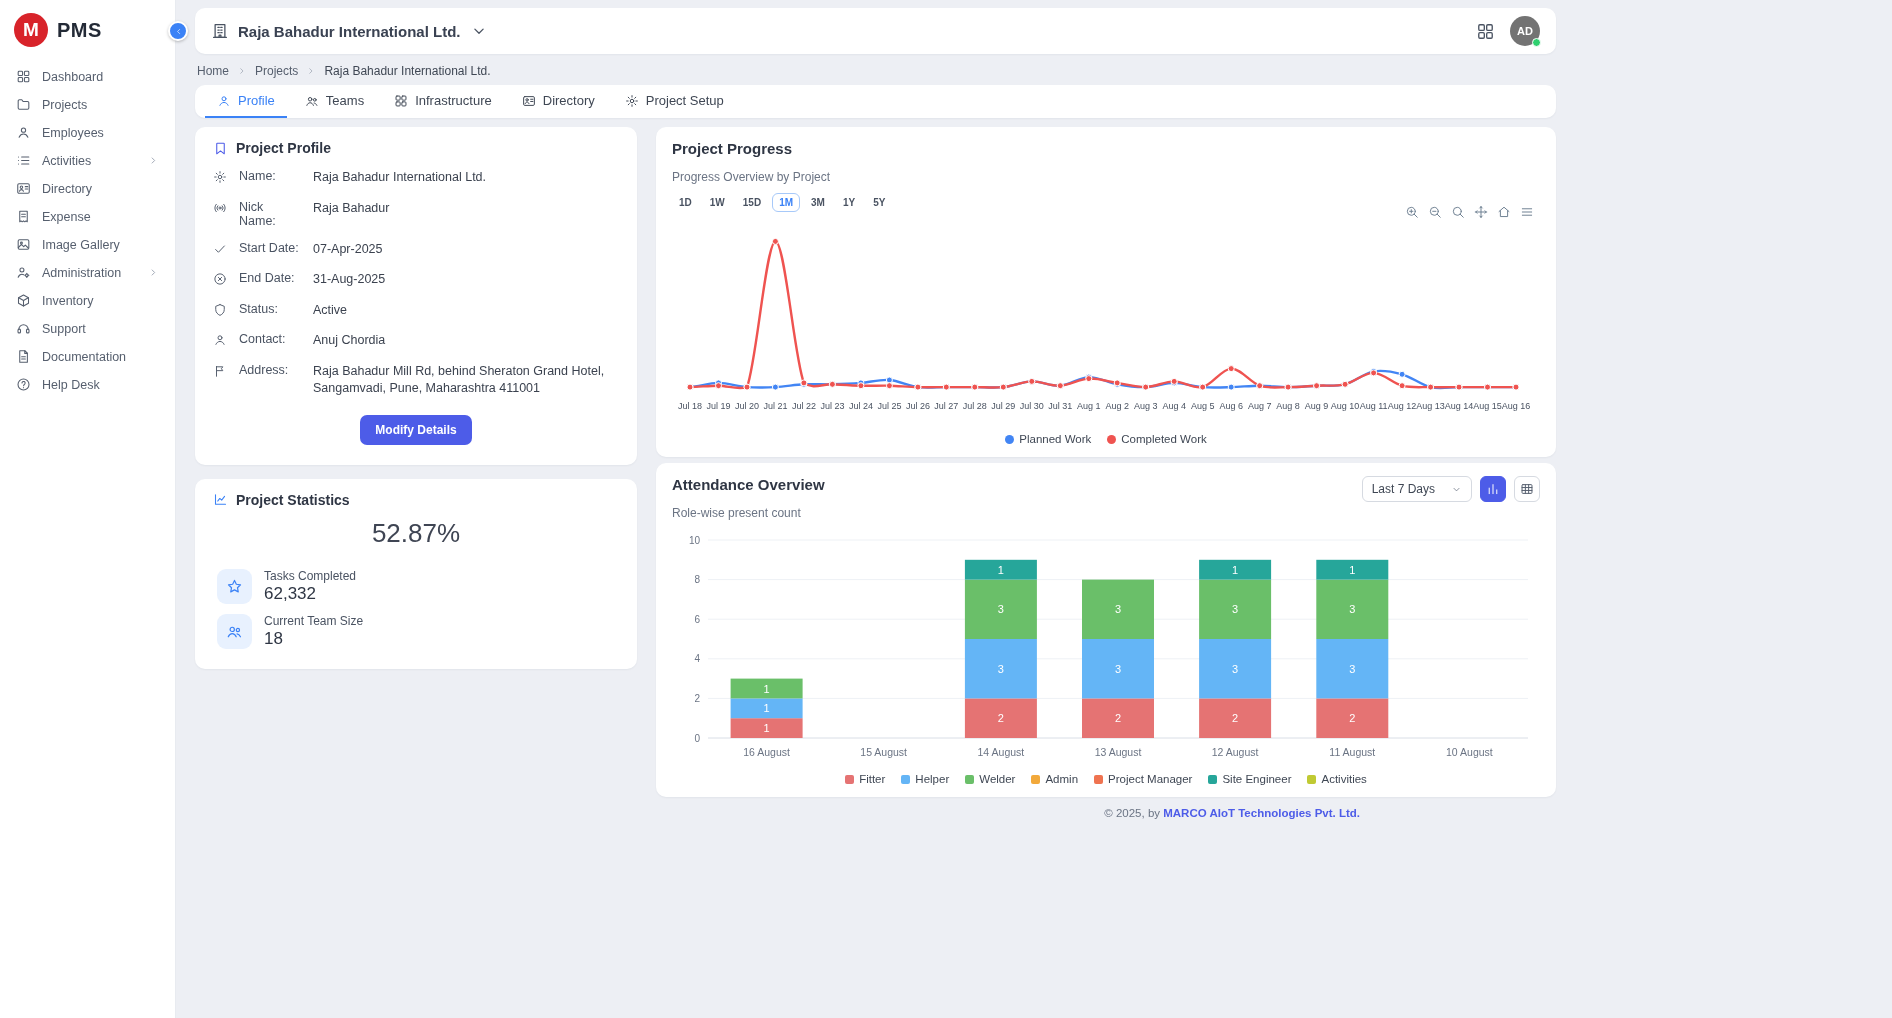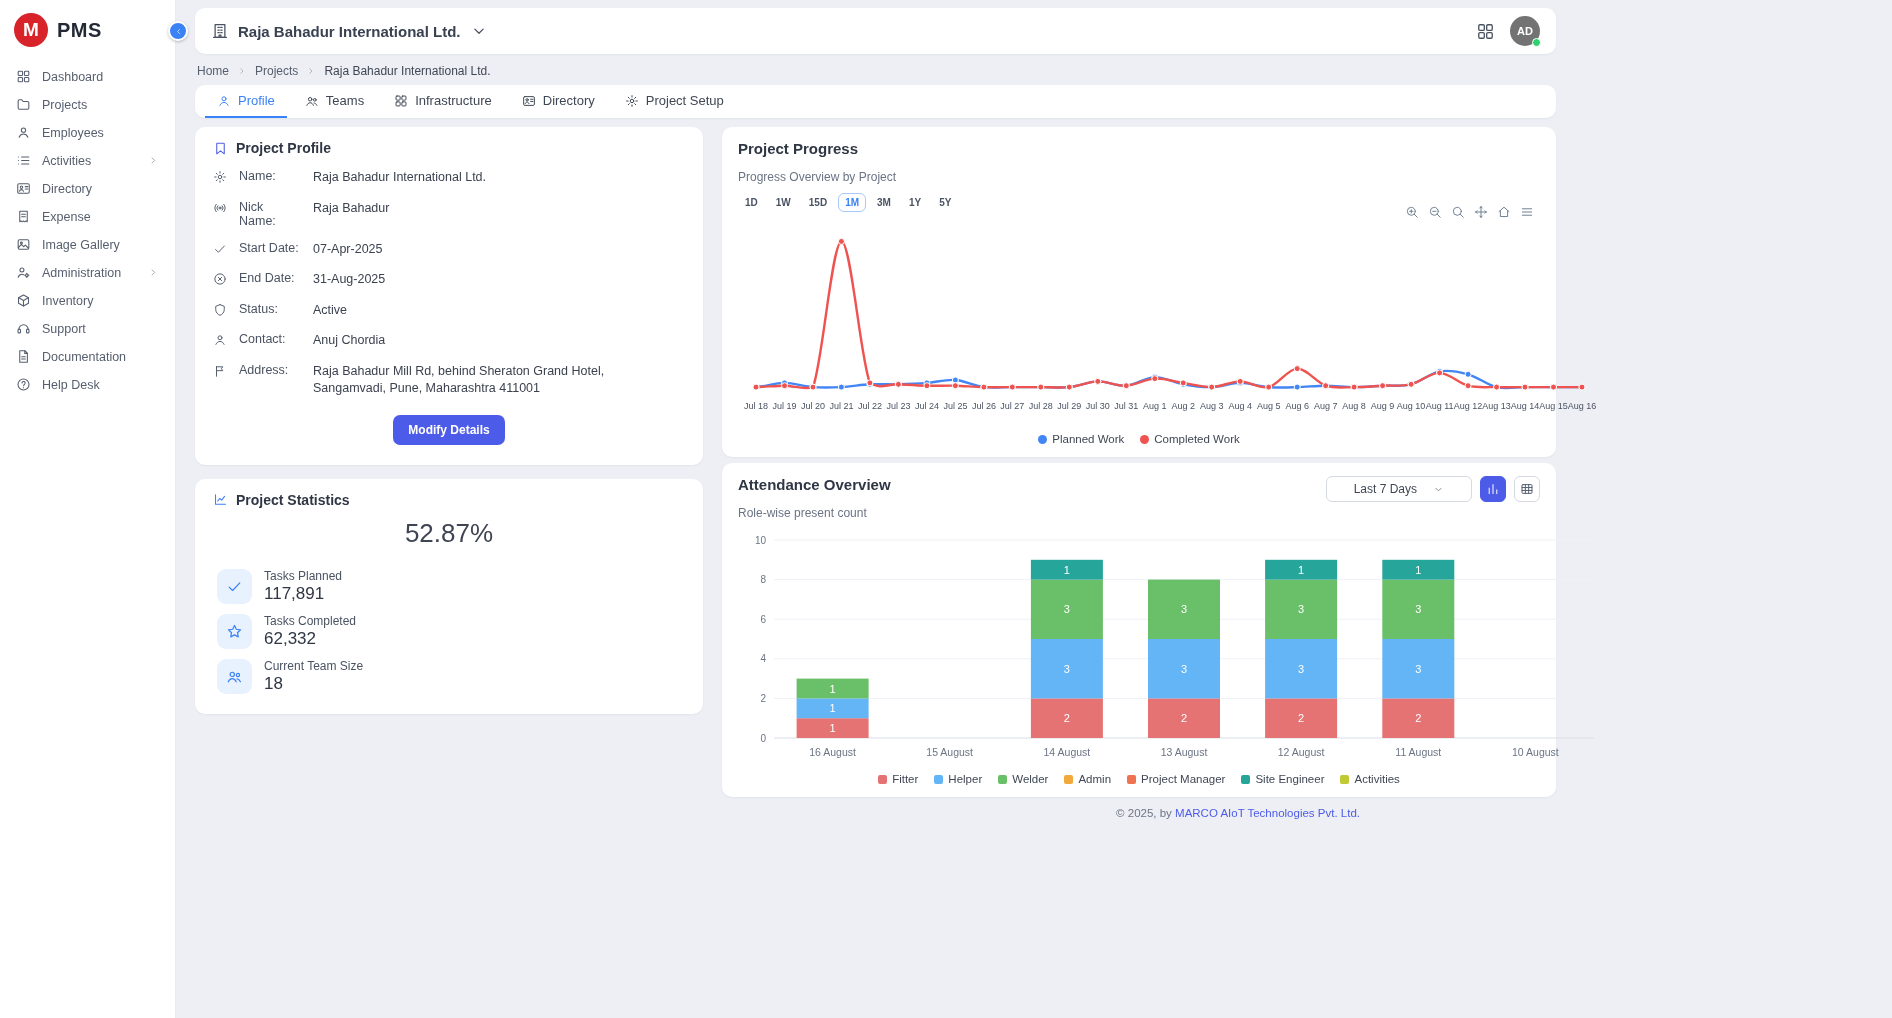--- a/index.html
+++ b/index.html
@@ -39,21 +39,21 @@
   .breadcrumb .sep{width:10px;height:10px;color:#9aa2af}
   .breadcrumb .crumb{cursor:pointer}
   .breadcrumb .crumb.current{color:#3f4754;cursor:default}
 
   .tabs-card{display:flex;align-items:stretch;gap:6px;padding:0 10px;height:33px}
   .tab{display:flex;align-items:center;gap:7px;padding:0 12px;font-size:13px;color:#3f4754;border-bottom:2px solid transparent;cursor:pointer}
   .tab .ic{width:14px;height:14px}
   .tab.active{color:#3b82f6;border-bottom-color:#3b82f6}
 
   .content{display:flex;gap:19px;margin-top:9px;align-items:flex-start}
-  .col-left{width:508px;flex:none;display:flex;flex-direction:column;gap:14px}
+  .col-left{width:442px;flex:none;display:flex;flex-direction:column;gap:14px}
   .col-right{flex:1;display:flex;flex-direction:column;gap:6px;min-width:0}
 
   
   .profile-card{padding:13px 18px 16px}
   .card-title{display:flex;align-items:center;gap:8px;font-size:14px;font-weight:600;color:#2f3644}
   .card-title .islot{width:15px;height:15px;color:#4d5ce8}
   .card-title .islot .ic{width:15px;height:15px}
   .card-title .islot.blue{color:#3b82f6}
   .field-row{display:flex;gap:12px;margin-top:13px;font-size:12.5px;align-items:flex-start}
   .field-row .ic{width:14px;height:14px;color:#565f6e;flex:none;margin-top:1px}
@@ -84,30 +84,30 @@
   .chart-toolbar .ic{width:14px;height:14px}
   .legend{display:flex;justify-content:center;gap:16px;margin-top:2px;flex-wrap:wrap}
   .legend-item{display:flex;align-items:center;gap:5px;font-size:11.5px;color:#3f4754;cursor:pointer}
   .legend-dot{width:9px;height:9px;border-radius:50%}
   .legend-sq{width:9px;height:9px;border-radius:2px}
 
   
   .attendance-card{padding:13px 16px 12px}
   .att-head{display:flex;justify-content:space-between;align-items:flex-start}
   .att-controls{display:flex;gap:8px;align-items:center}
-  .select{display:flex;align-items:center;gap:16px;border:1px solid #d6dae1;border-radius:6px;padding:5px 27px;font-size:12px;color:#3f4754;cursor:pointer;background:#fff}
+  .select{display:flex;align-items:center;gap:16px;border:1px solid #d6dae1;border-radius:6px;padding:5px 9px;font-size:12px;color:#3f4754;cursor:pointer;background:#fff}
   .select .islot{width:11px;height:11px;color:#6b7484}
   .select .islot .ic{width:11px;height:11px}
   .toggle{width:26px;height:26px;border-radius:6px;border:1px solid #d6dae1;background:#fff;color:#565f6e;display:flex;align-items:center;justify-content:center;cursor:pointer;padding:0}
   .toggle .ic{width:14px;height:14px}
   .toggle.active{background:#4d5ce8;border-color:#4d5ce8;color:#fff}
   #barChart{margin-top:6px}
 
   .footer{font-size:11.5px;color:#6b7484;text-align:right;padding:4px 196px 6px 0}
-  .footer a{color:#4d5ce8;font-weight:400;text-decoration:none;cursor:pointer}
+  .footer a{color:#4d5ce8;font-weight:700;text-decoration:none;cursor:pointer}
 </style>
 </head>
 <body>
 
 <div class="app">
 
   <aside class="sidebar">
     <div class="brand">
       <div class="brand-logo">M</div>
       <div class="brand-name">PMS</div>
@@ -385,31 +385,20 @@
                   <path d="M4 4.5v15h16"></path>
                   <path d="M7.5 14.5l3.4-4.2 3 2.6 4.6-6"></path>
                 </svg>
               </span>
             <span>Project Statistics</span>
           </div>
           <div class="gauge-wrap">
             <div class="gauge-value">52.87%</div>
           </div>
           <div class="stat-list">
-              <div class="stat-item">
-                <div class="stat-tile">
-                  <svg class="ic" viewBox="0 0 24 24" fill="none" stroke="currentColor" stroke-width="1.7" stroke-linecap="round" stroke-linejoin="round">
-                    <path d="M4.5 12.8l4.8 4.8L19.5 6.8"></path>
-                  </svg>
-                </div>
-                <div>
-                  <div class="stat-label">Tasks Planned</div>
-                  <div class="stat-value">117,891</div>
-                </div>
-              </div>
               <div class="stat-item">
                 <div class="stat-tile">
                   <svg class="ic" viewBox="0 0 24 24" fill="none" stroke="currentColor" stroke-width="1.7" stroke-linecap="round" stroke-linejoin="round">
                     <path d="M12 3.4l2.6 5.4 5.9.8-4.3 4.1 1.1 5.9L12 16.8l-5.3 2.8 1.1-5.9-4.3-4.1 5.9-.8L12 3.4z"></path>
                   </svg>
                 </div>
                 <div>
                   <div class="stat-label">Tasks Completed</div>
                   <div class="stat-value">62,332</div>
                 </div>

